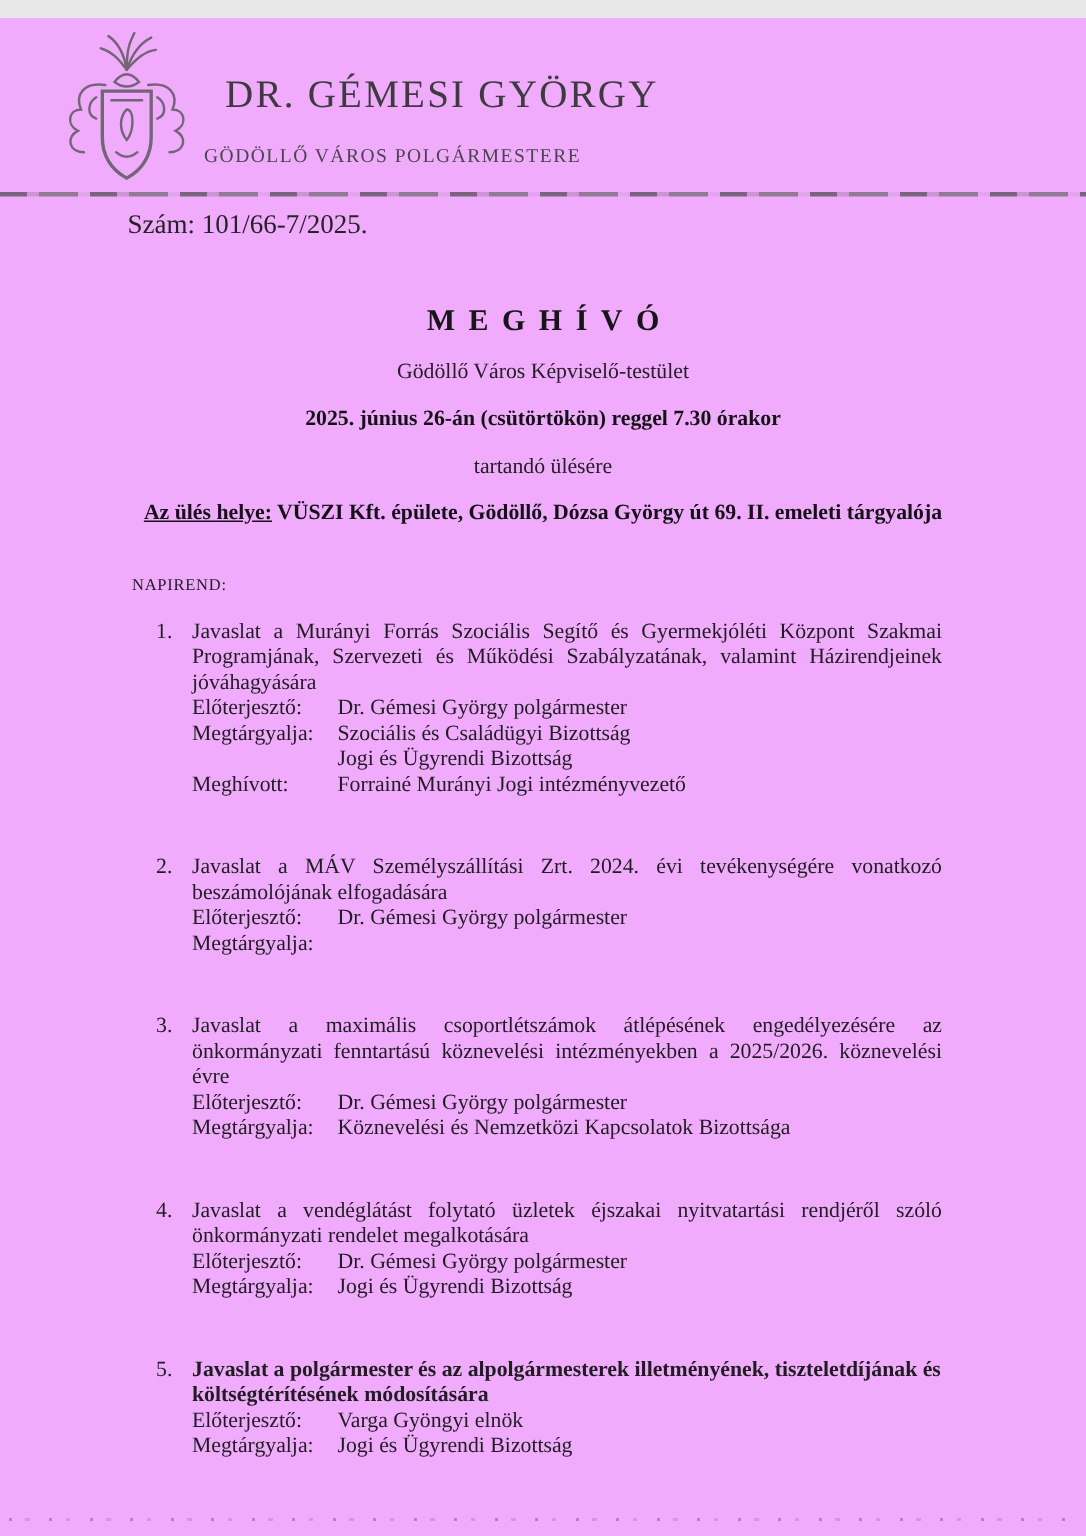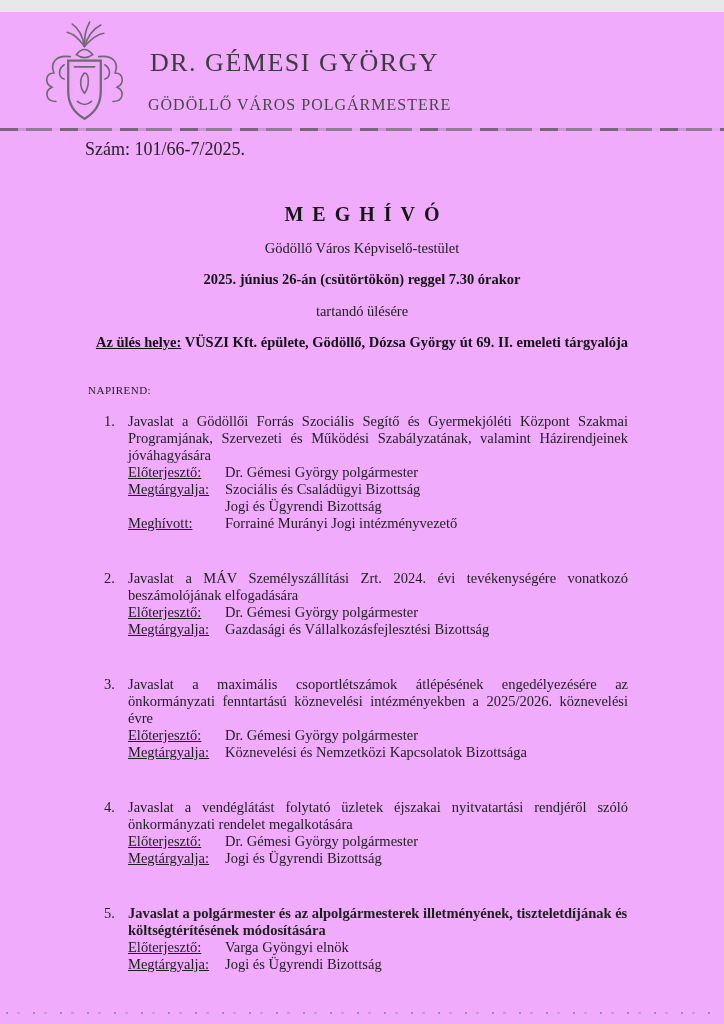--- a/index.html
+++ b/index.html
@@ -10,22 +10,22 @@
     background:#f0abfc; color:#1e1e1e; overflow:hidden;
   }
   
   .crest { position:absolute; left:33px; top:8px; width:103px; height:112px; }
   .crest svg { width:100%; height:100%; opacity:.85; }
   .sender-name {
     position:absolute; left:150px; top:36px;
     font-size:26px; letter-spacing:1.5px; color:#3c3c3c; font-weight:400;
   }
   .sender-subtitle {
-    position:absolute; left:148px; top:84px;
-    font-size:16px; letter-spacing:1px; color:#474747;
+    position:absolute; left:136px; top:84px;
+    font-size:13px; letter-spacing:1px; color:#474747;
   }
   .divider {
     position:absolute; left:0; top:116px; width:724px; height:3px;
     background:repeating-linear-gradient(90deg,
       #4f4f4f 0 18px, rgba(90,90,90,.35) 18px 26px,
       #6d6d6d 26px 52px, rgba(120,120,120,.15) 52px 60px);
     opacity:.75;
   }
   .ref { position:absolute; left:85px; top:127px; font-size:18px; color:#242424; }
   
@@ -39,21 +39,21 @@
   
   .napirend { position:absolute; left:88px; top:372px; font-size:11px; letter-spacing:.5px; }
   .agenda { position:absolute; left:104px; top:401px; width:524px; font-size:14.5px; line-height:17px; }
   .item { display:flex; margin-bottom:38px; }
   .item:last-child { margin-bottom:0; }
   .num { width:24px; flex:0 0 24px; }
   .content { flex:1; }
   .item-title { text-align:justify; }
   .item.no-justify .item-title { text-align:left;font-weight:bold; }
   .row { display:flex; }
-  .label { flex:0 0 97px; width:97px; text-decoration:underline; }
+  .label { flex:0 0 97px; width:97px; }
   .row .value { flex:1; }
   
   .bottom-noise {
     position:absolute; left:6px; right:6px; bottom:22px; height:2px;
     background:repeating-linear-gradient(90deg,
       rgba(110,110,110,.55) 0 2px, transparent 2px 11px,
       rgba(140,140,140,.4) 11px 14px, transparent 14px 27px);
   }
 </style>
 </head>
@@ -95,21 +95,21 @@
   <div class="cline inv-purpose">tartandó ülésére</div>
   <div class="cline inv-location"><span class="loc-label">Az ülés helye:</span><span> VÜSZI Kft. épülete, Gödöllő, Dózsa György út 69. II. emeleti tárgyalója</span></div>
 
   <div class="napirend">NAPIREND:</div>
 
   <div class="agenda">
 
     <div class="item">
       <div class="num">1.</div>
       <div class="content">
-        <div class="item-title">Javaslat a Gödöllői Forrás Szociális Segítő és Gyermekjóléti Központ Szakmai Programjának, Szervezeti és Működési Szabályzatának, valamint Házirendjeinek jóváhagyására</div>
+        <div class="item-title">Javaslat a Murányi Forrás Szociális Segítő és Gyermekjóléti Központ Szakmai Programjának, Szervezeti és Működési Szabályzatának, valamint Házirendjeinek jóváhagyására</div>
         <div class="row">
             <span class="label">Előterjesztő:</span>
             <span class="value">Dr. Gémesi György polgármester</span>
           </div>
         <div class="row">
             <span class="label">Megtárgyalja:</span>
             <span class="value">Szociális és Családügyi Bizottság</span>
           </div>
         <div class="row">
             <span class="label"></span>
@@ -125,21 +125,20 @@
     <div class="item">
       <div class="num">2.</div>
       <div class="content">
         <div class="item-title">Javaslat a MÁV Személyszállítási Zrt. 2024. évi tevékenységére vonatkozó beszámolójának elfogadására</div>
         <div class="row">
             <span class="label">Előterjesztő:</span>
             <span class="value">Dr. Gémesi György polgármester</span>
           </div>
         <div class="row">
             <span class="label">Megtárgyalja:</span>
-            <span class="value">Gazdasági és Vállalkozásfejlesztési Bizottság</span>
           </div>
       </div>
     </div>
 
     <div class="item">
       <div class="num">3.</div>
       <div class="content">
         <div class="item-title">Javaslat a maximális csoportlétszámok átlépésének engedélyezésére az önkormányzati fenntartású köznevelési intézményekben a 2025/2026. köznevelési évre</div>
         <div class="row">
             <span class="label">Előterjesztő:</span>

